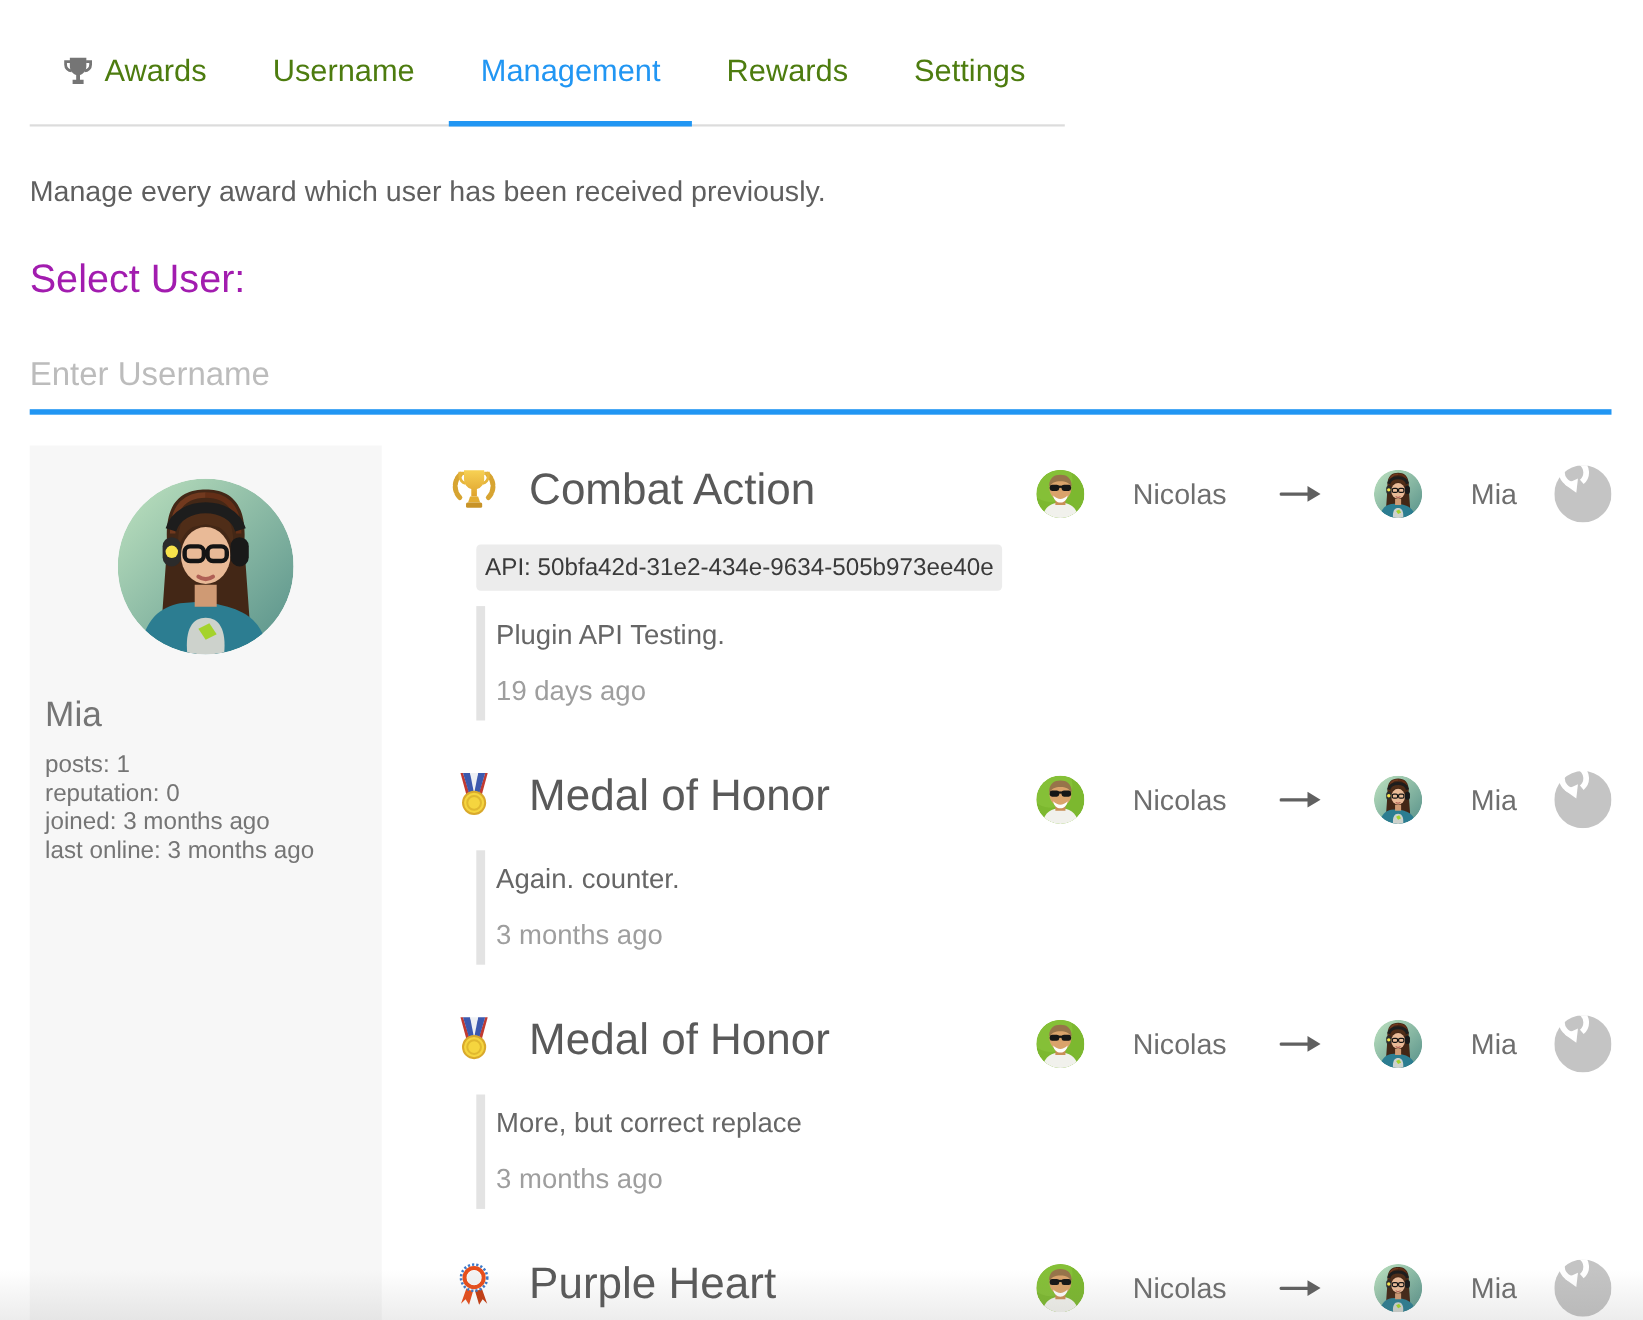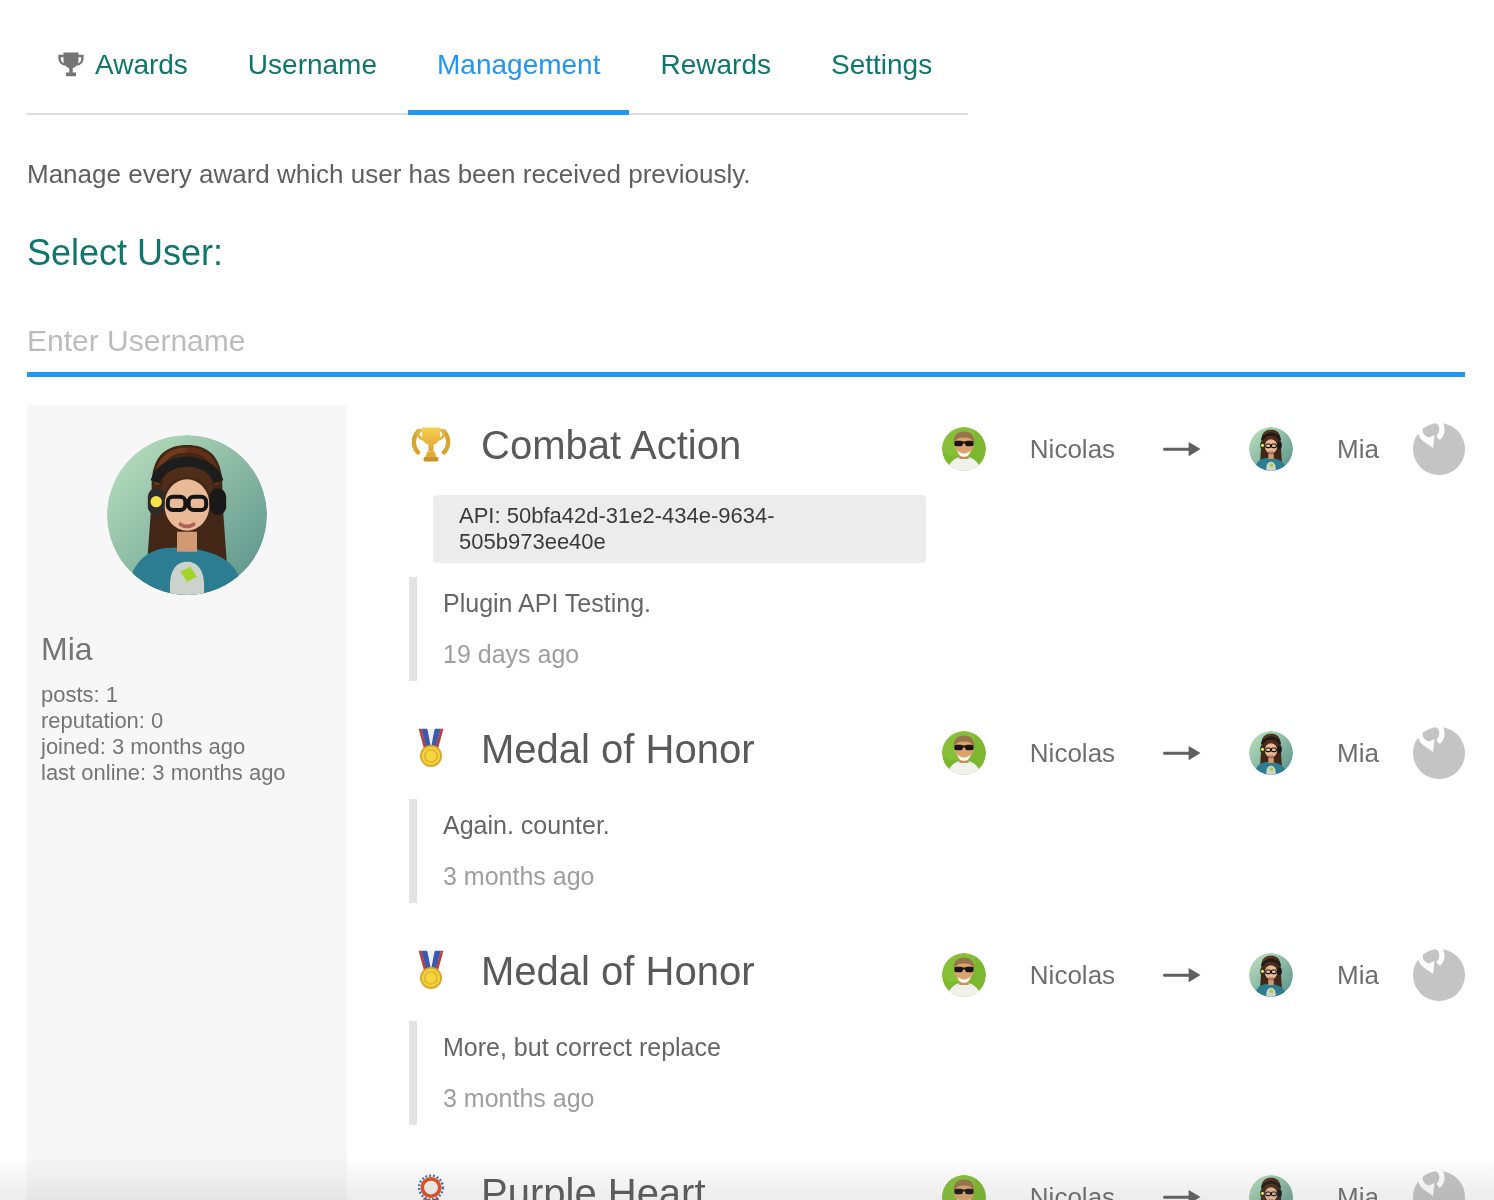--- a/index.html
+++ b/index.html
@@ -5,29 +5,29 @@
   * { box-sizing: border-box; }
   html, body { margin: 0; padding: 0; background: #fff; }
   body { font-family: "Liberation Sans", sans-serif; color: #444; }
   .page { position: relative; width: 1494px; height: 1200px; overflow: hidden;
           padding: 0 29px 0 27px; background: #fff; }
 
   
   .tabbar { margin-top: 40px; width: 941px; border-bottom: 2px solid #dcdcdc;
             display: flex; gap: 2px; }
   .tab { display: inline-flex; align-items: center; gap: 9px;
-         padding: 8px 29px 28px; font-size: 28px; line-height: 34px; color: #0f766e;
+         padding: 8px 29px 28px; font-size: 28px; line-height: 34px; color: #4d7c0f;
          border-bottom: 5px solid transparent; margin-bottom: -2px; cursor: pointer;
          white-space: nowrap; }
   .tab.active { color: #2196f3; border-bottom-color: #2196f3; }
   .tab-icon svg { width: 30px; height: 30px; display: block; }
 
   
   .description { margin: 44px 0 0; font-size: 26px; color: #5f5f5f; }
-  .select-user { margin: 42px 0 0; font-size: 36px; font-weight: 400; color: #0f766e; }
+  .select-user { margin: 42px 0 0; font-size: 36px; font-weight: 400; color: #a21caf; }
   .username-input { display: block; width: 100%; margin-top: 44px;
                     padding: 6px 0 14px; border: none; outline: none;
                     border-bottom: 5px solid #2196f3; font-size: 30px; color: #444;
                     background: transparent; font-family: "Liberation Sans", sans-serif; }
   .username-input::placeholder { color: #bcbcbc; opacity: 1; }
 
   
   .content { display: flex; margin-top: 28px; height: 805px; align-items: stretch; }
 
   .user-card { flex: 0 0 320px; background: #f7f7f7; }
@@ -36,23 +36,23 @@
   .card-avatar svg { width: 160px; height: 160px; display: block; }
   .card-name { margin: 36px 0 0 14px; font-size: 32px; font-weight: 400; color: #757575; }
   .card-stats { margin: 14px 0 0 14px; font-size: 22px; line-height: 26px; color: #757575; }
 
   .awards { flex: 1; padding-left: 62px; padding-top: 18px; min-width: 0; }
   .award-row { display: flex; align-items: flex-start; margin-bottom: 46px; }
   .award-main { flex: 1; min-width: 0; padding-right: 16px; }
   .award-head { display: flex; align-items: center; gap: 28px; height: 44px; margin-bottom: 28px; }
   .award-icon svg { width: 44px; height: 44px; display: block; }
   .award-title { margin: 0; font-size: 40px; font-weight: 400; color: #595959; }
-  .api-badge { display: inline-block; margin: 0 0 14px 24px; padding: 8px 26px;
+  .api-badge { display: inline-block; margin: 0 0 14px 24px; padding: 8px 8px;
                background: #ececec; border-radius: 4px; font-size: 22px; color: #3a3a3a; }
-  .award-quote { border-left: 8px solid #e3e3e3; padding: 12px 0 12px 26px; }
+  .award-quote { margin-left: 24px; border-left: 8px solid #e3e3e3; padding: 12px 0 12px 10px; }
   .award-desc { margin: 0; font-size: 25px; line-height: 29px; color: #666; }
   .award-time { margin: 22px 0 0; font-size: 25px; line-height: 29px; color: #9e9e9e; }
 
   .award-grant { flex: 0 0 412px; display: flex; align-items: center; margin-top: 0; gap: 34px; }
   .avatar-sm { width: 44px; height: 44px; border-radius: 50%; overflow: hidden; flex: none; }
   .avatar-sm svg { width: 44px; height: 44px; display: block; }
   .grant-name { font-size: 26px; color: #6e6e6e; margin-left: 10px; white-space: nowrap; }
   .grant-arrow { margin: 0 14px; display: flex; flex: none; }
   .grant-arrow svg { width: 38px; height: 16px; }
   .undo-btn { margin-left: auto; width: 52px; height: 52px; border: none; background: none;

